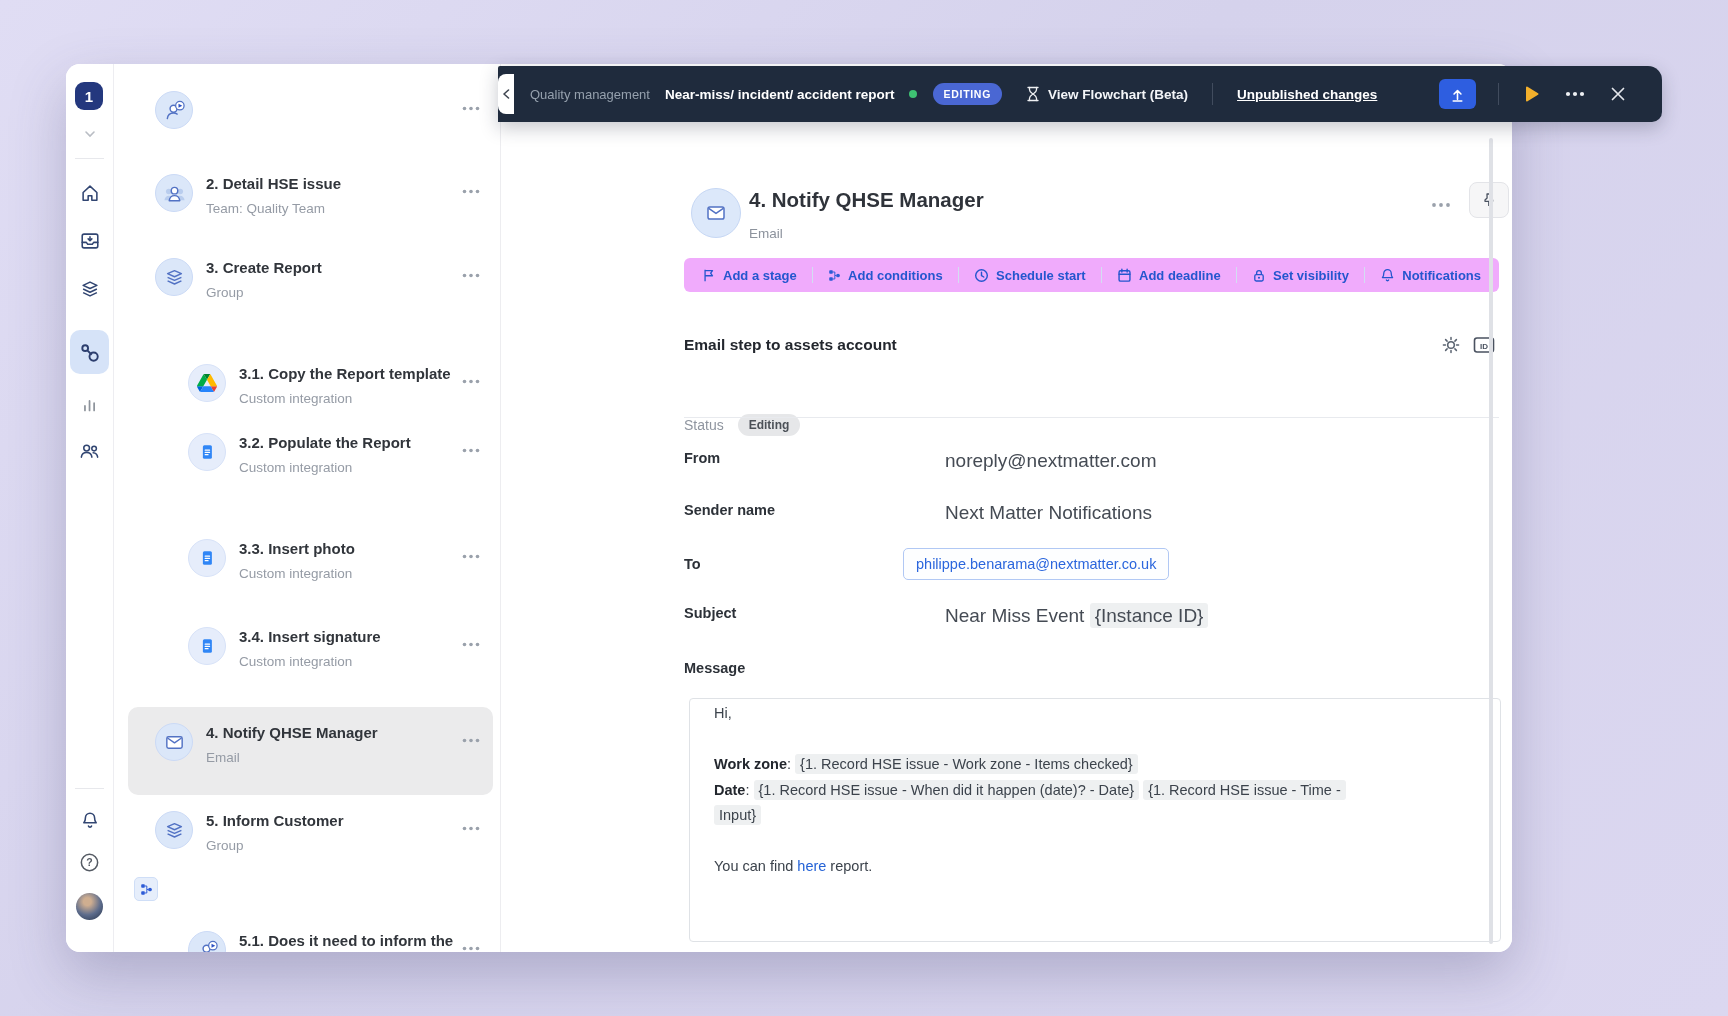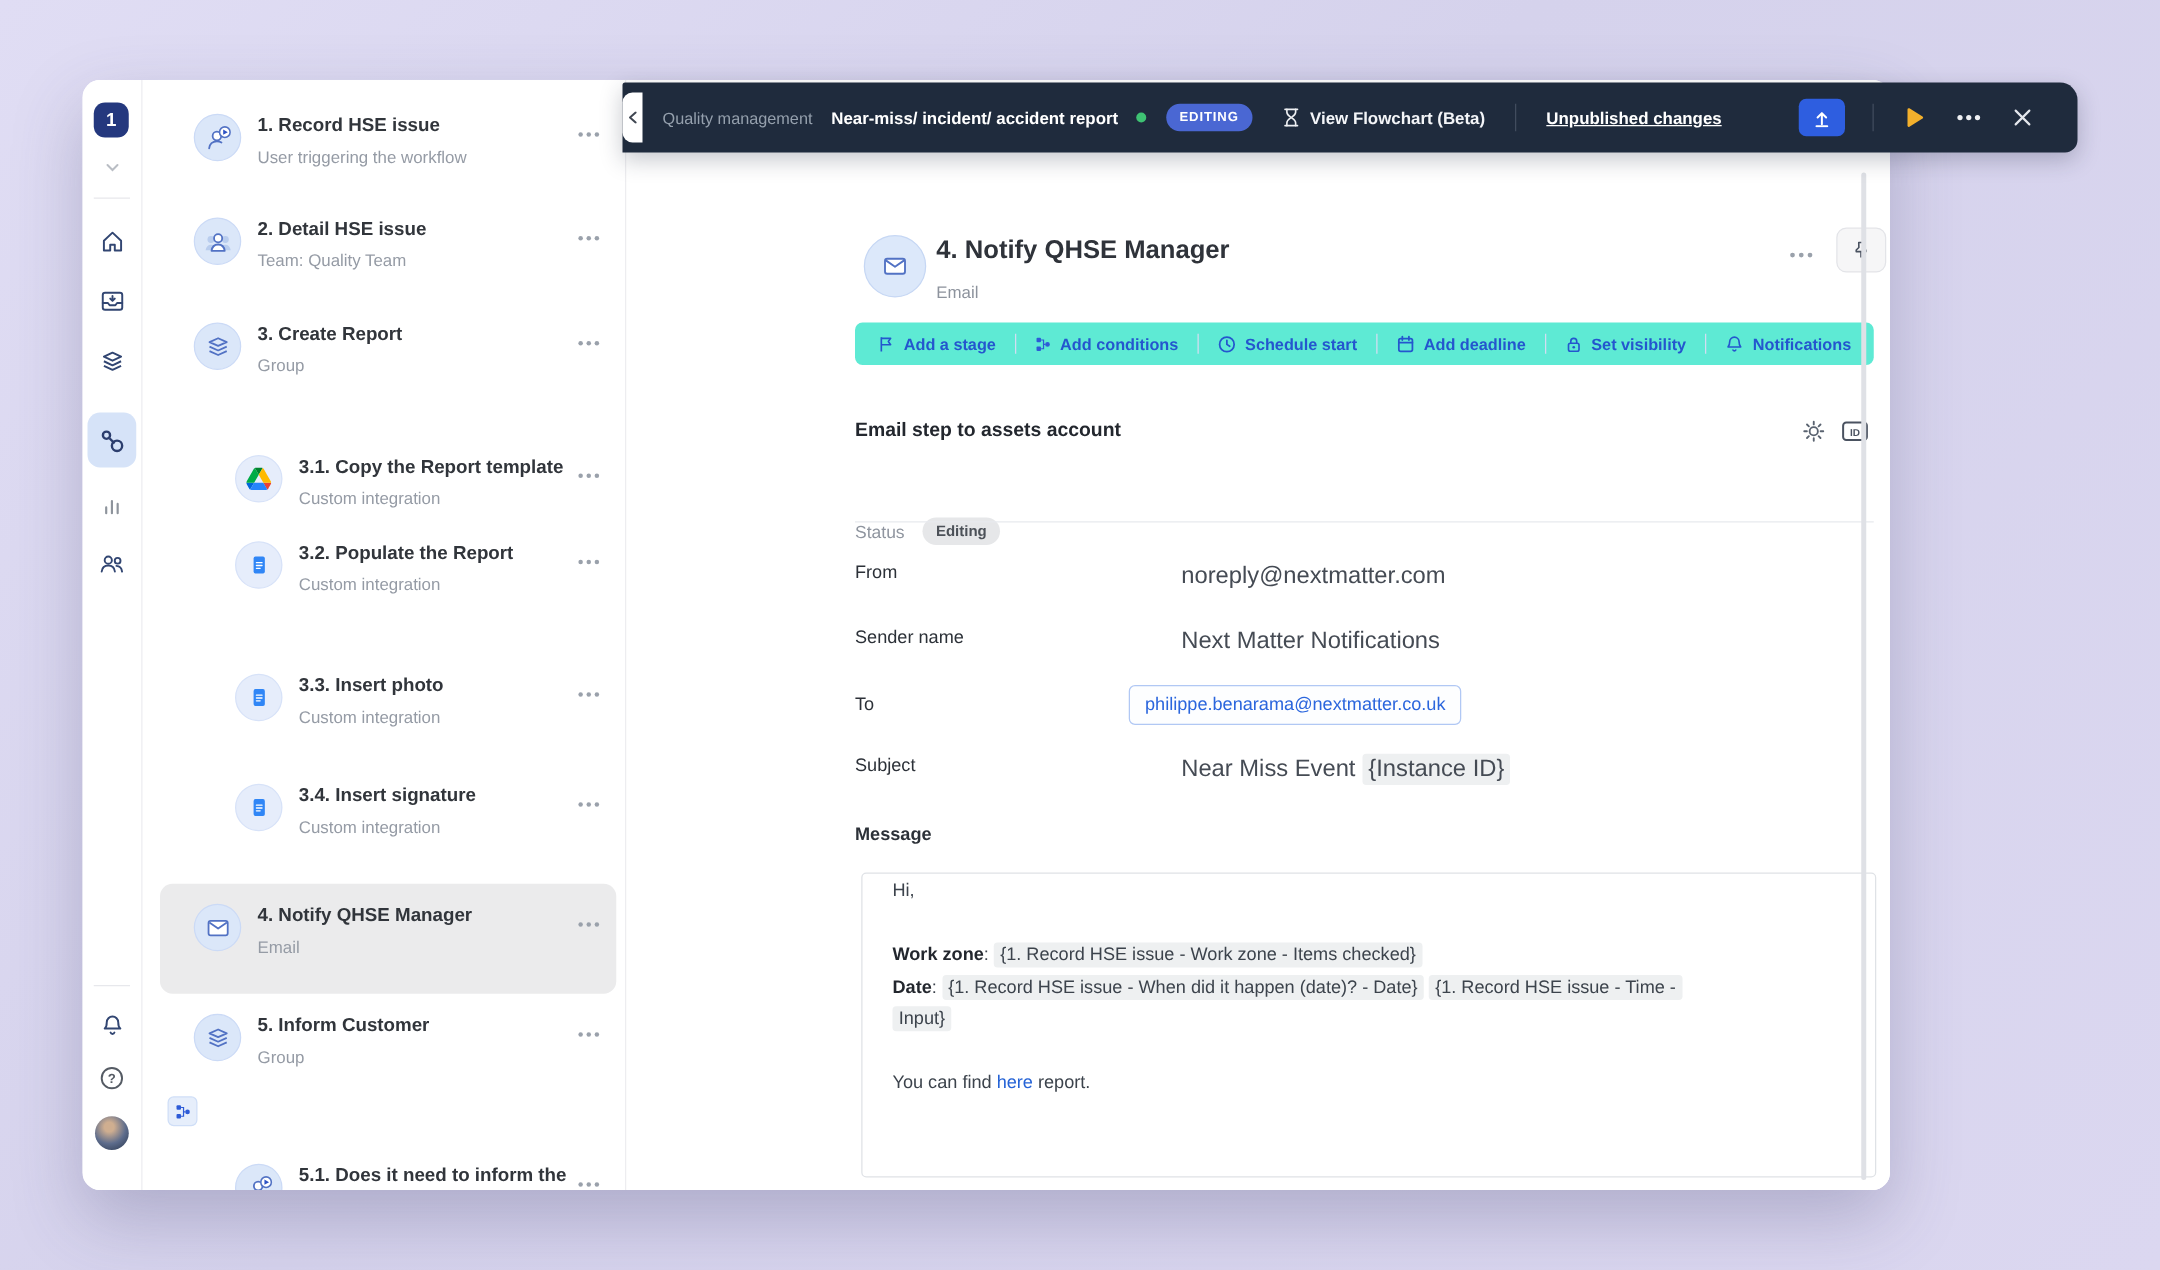--- a/index.html
+++ b/index.html
@@ -55,34 +55,34 @@
   
   .main{position:absolute;left:434px;top:0;width:1012px;height:100%;border-left:1px solid #ededf0;background:#fff;}
   .main .abs{position:absolute;}
   .head-icon{left:190px;top:124px;width:48px;height:48px;border-radius:50%;background:#dce8fa;
     border:1px solid #c6d7f4;display:flex;align-items:center;justify-content:center;}
   .head-title{left:248px;top:124px;font-size:20.5px;font-weight:700;color:#2f333a;}
   .head-sub{left:248px;top:162px;font-size:13.5px;color:#8d939d;}
   .head-kebab{left:930px;top:130px;cursor:pointer;}
   .pin-btn{left:968px;top:118px;width:38px;height:34px;border-radius:8px;background:#f6f6f7;
     border:1px solid #e3e4e8;display:flex;align-items:center;justify-content:center;cursor:pointer;}
-  .toolbar{left:183px;top:194px;width:815px;height:34px;background:#5eead4;border-radius:6px;
+  .toolbar{left:183px;top:194px;width:815px;height:34px;background:#f0abfc;border-radius:6px;
     display:flex;align-items:center;justify-content:space-between;padding:0 18px;box-sizing:border-box;}
   .tb-item{display:flex;align-items:center;gap:7px;color:#2456ce;font-size:13px;font-weight:700;
     white-space:nowrap;cursor:pointer;}
   .tb-sep{width:1px;height:16px;background:#d3ddf1;}
   .sec-head{left:183px;top:272px;font-size:15.5px;font-weight:700;color:#23272e;}
   .gear{left:940px;top:271px;cursor:pointer;}
   .idbox{left:972px;top:272px;cursor:pointer;}
   .status-row{left:183px;top:309px;display:flex;align-items:center;gap:14px;margin-top:41px;}
   .status-label{font-size:14px;color:#8f959f;}
   .status-badge{background:#e6e7e9;border-radius:11px;padding:4px 11px;font-size:12px;font-weight:700;color:#4c5158;}
   .hdiv{left:183px;top:353px;width:815px;height:1px;background:#e8eaee;}
   .frow{left:183px;display:flex;align-items:flex-start;}
-  .flabel{width:219px;font-size:14.5px;font-weight:400;color:#2c3138;flex:none;}
+  .flabel{width:219px;font-size:14.5px;font-weight:700;color:#2c3138;flex:none;}
   .fvalue{font-size:19px;color:#454b54;margin-left:42px;}
   .to-chip{border:1px solid #b1c8f4;border-radius:5px;padding:7px 12px;color:#2b66dd;font-size:14.5px;
     background:#fdfeff;cursor:pointer;margin-top:-8px;}
   .tok{background:#eef0f1;border-radius:3px;padding:2px 5px;}
   .msg-label{left:183px;top:596px;font-size:14.5px;font-weight:700;color:#2c3138;}
   .msg-box{left:188px;top:634px;width:812px;height:244px;border:1px solid #dfe2e6;border-radius:4px;
     box-sizing:border-box;padding:2px 24px;font-size:14.5px;line-height:25.5px;color:#3c434c;cursor:text;}
   .msg-box .blank{height:25.5px;}
   .msg-box b{color:#23272e;}
   .link{color:#2563d6;cursor:pointer;}
@@ -161,24 +161,20 @@
 
     <div class="steps" id="steps-list">
         <div class="step-row" style="top: 11px;">
           <span class="step-icon">
             <svg width="23" height="23" viewBox="0 0 24 24">
               <circle cx="11" cy="10.2" r="3.6" fill="#fff" stroke="#5272c4" stroke-width="1.5"></circle>
               <path d="M4.5 20.5c.5-4 3.4-5.8 6.5-5.8 1.4 0 2.7.3 3.8 1" fill="none" stroke="#5272c4" stroke-width="1.5" stroke-linecap="round"></path>
               <circle cx="17.6" cy="7" r="4.4" fill="#fff" stroke="#5272c4" stroke-width="1.3"></circle>
               <path d="M16.2 4.9l3.9 2.1-3.9 2.1Z" fill="#2d52c4"></path>
             </svg>
-          </span>
-          <span>
-            <div class="step-title">1. Record HSE issue</div>
-            <div class="step-sub">User triggering the workflow</div>
           </span>
           <span class="row-kebab"><svg width="18" height="5" viewBox="0 0 18 5">
               <circle cx="2.5" cy="2.5" r="1.8" fill="#9aa1ab"></circle>
               <circle cx="9" cy="2.5" r="1.8" fill="#9aa1ab"></circle>
               <circle cx="15.5" cy="2.5" r="1.8" fill="#9aa1ab"></circle>
             </svg></span>
         </div>
         <div class="step-row" style="top: 94px;">
           <span class="step-icon">
             <svg width="23" height="23" viewBox="0 0 24 24">

